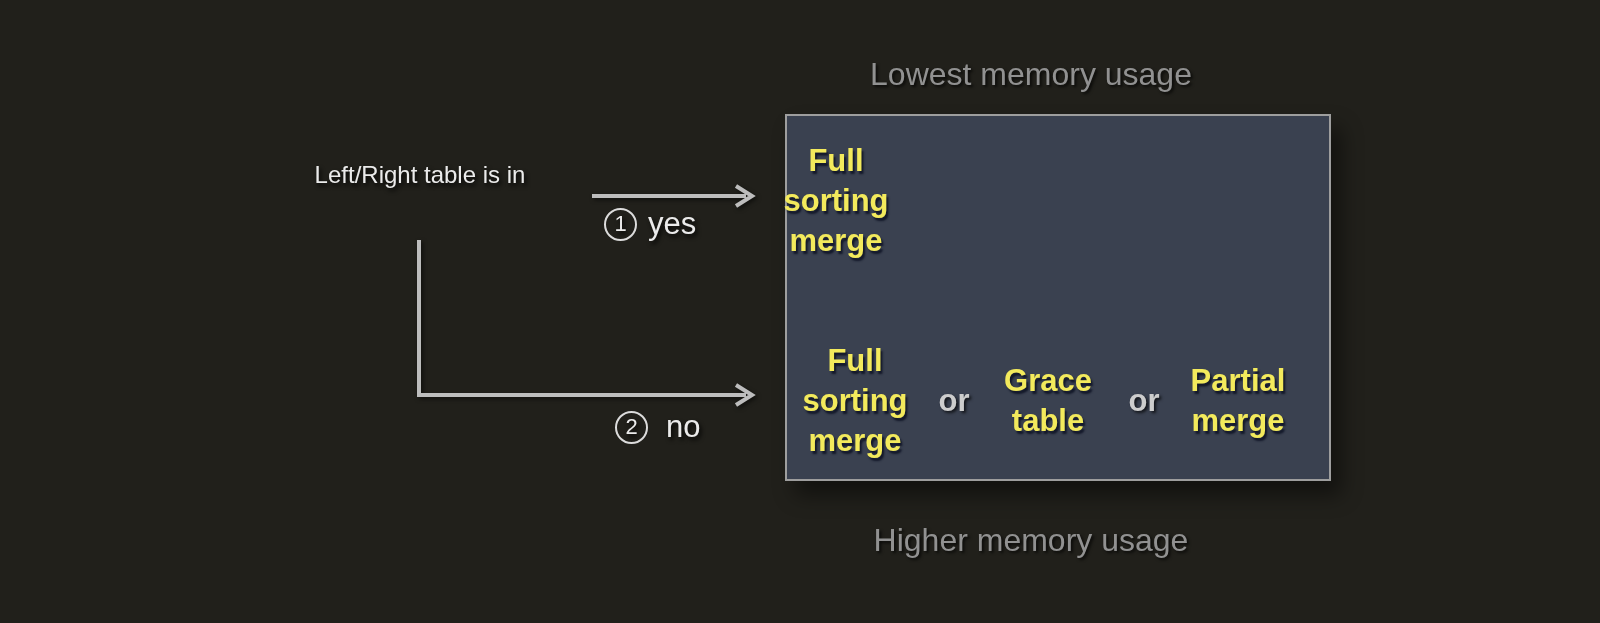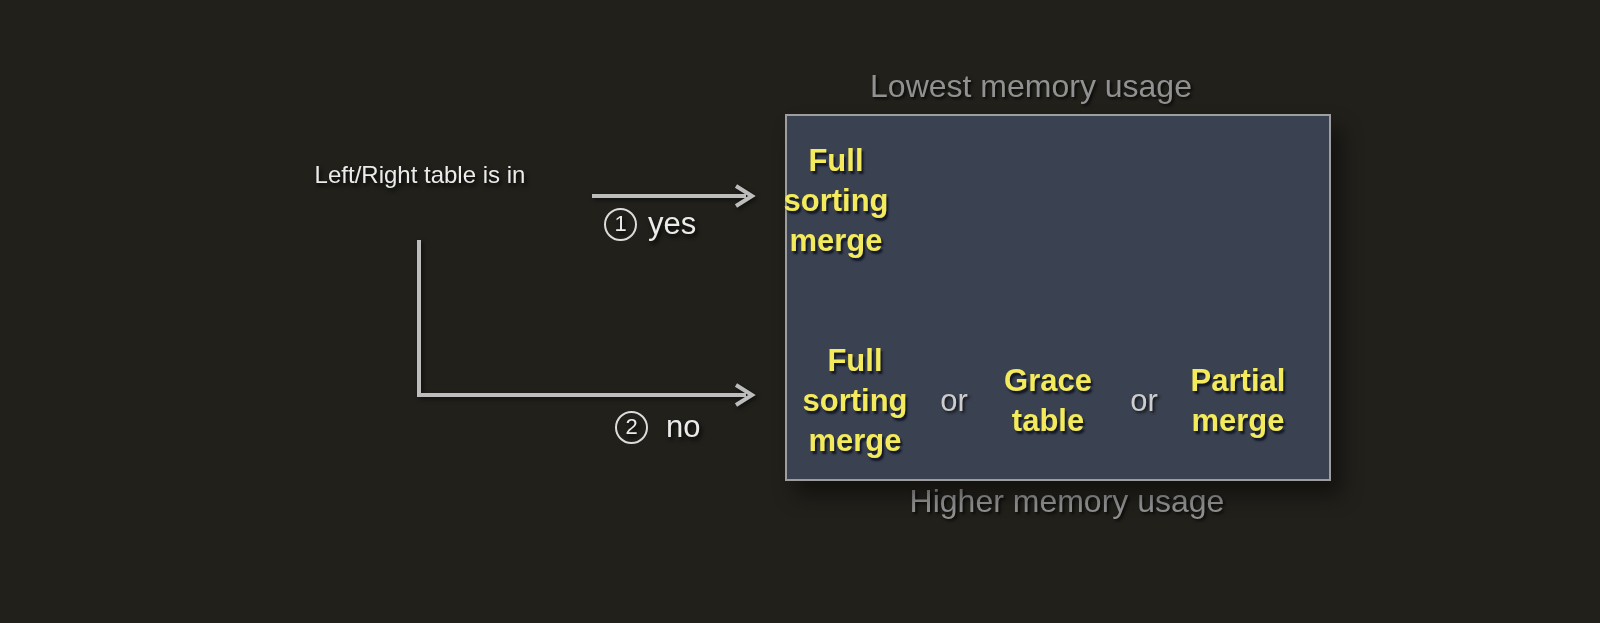--- a/index.html
+++ b/index.html
@@ -70,40 +70,41 @@
   
   .caption {
     position: absolute;
     left: 1031px;
     transform: translateX(-50%);
     white-space: nowrap;
     color: #919191;
     font-size: 32px;
     text-shadow: 2px 2px 3px rgba(0,0,0,0.7);
   }
-  .caption.top { top: 68px; text-align: center; }
-  .caption.bottom { top: 483px; margin-left: 36px; }
+  .caption.top { top: 56px; text-align: center; }
+  .caption.bottom { top: 522px; }
 
   
   .algo-box {
     position: absolute;
     left: 785px;
     top: 114px;
     width: 546px;
     height: 367px;
     box-sizing: border-box;
     background: #3a4150;
     border: 2px solid #9e9e9e;
     box-shadow: 10px 14px 20px rgba(0,0,0,0.45);
   }
   .algo-box .item {
     position: absolute;
     transform: translate(-50%, -50%);
     text-align: center;
     white-space: pre-line;
+    font-weight: bold;
   }
   .algo-box .algorithm {
     color: #f3ea5c;
     font-weight: bold;
     font-size: 31px;
     line-height: 40px;
     text-shadow: 2px 3px 2px rgba(12,16,34,0.85);
   }
   .algo-box .separator {
     color: #cdcdcd;

